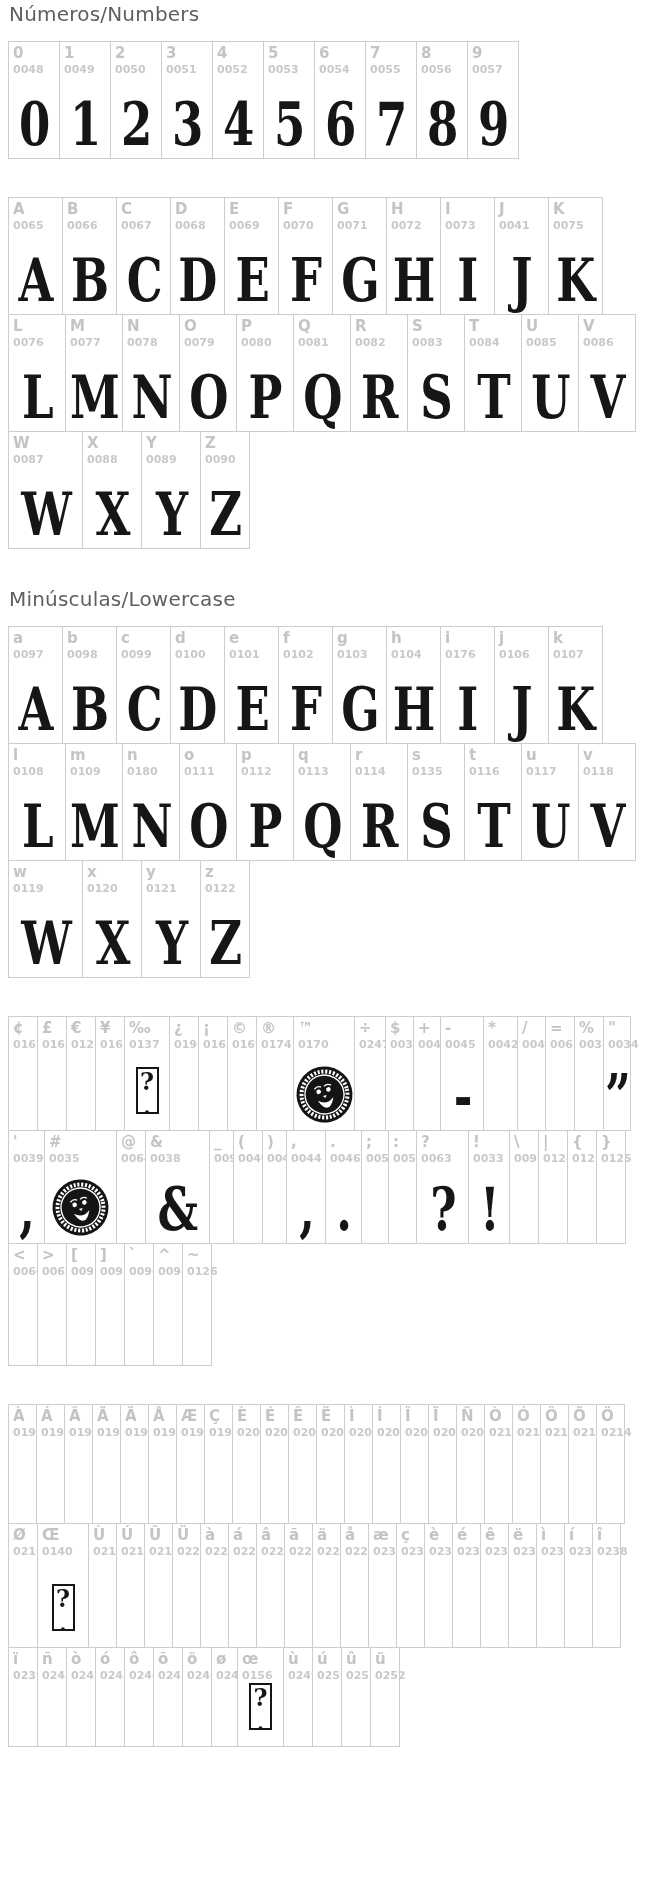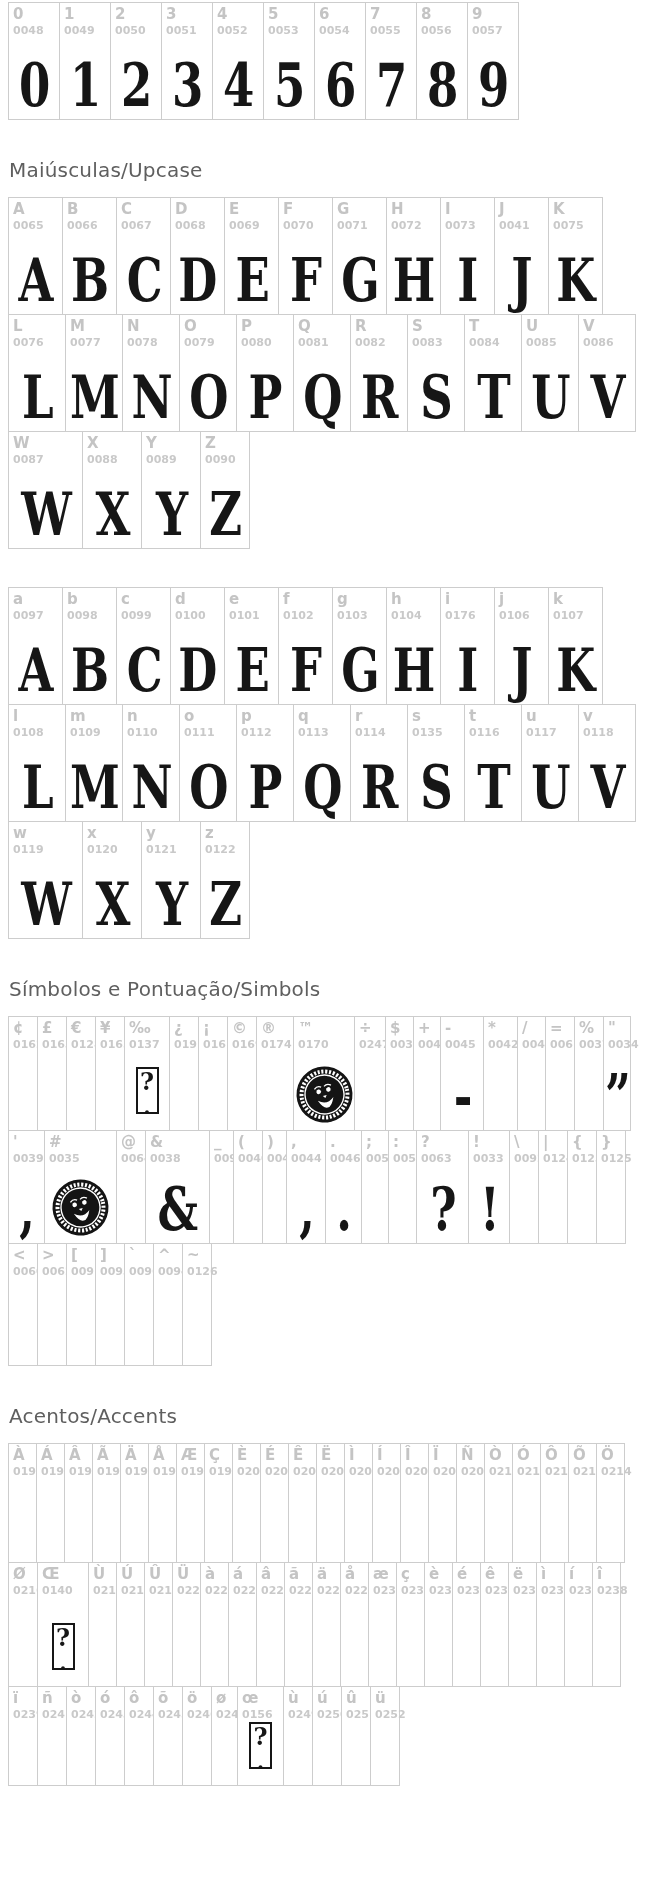--- a/index.html
+++ b/index.html
@@ -41,20 +41,21 @@
   }
   .notdef .q{font-size:24px;line-height:.9;}
   .notdef .dot{font-size:20px;line-height:.35;}
   svg.logo{transform:rotate(-14deg);}
 </style>
 </head>
 <body>
 
 <main>
     <section class="glyph-section">
+      <h2 class="section-title">Números/Numbers</h2>
       <div class="grid-row">
         <div class="cell" style="width: 52px; height: 118px;">
           <div class="ch">0</div>
           <div class="code">0048</div>
           <div class="gz">
             <span class="glyph">0</span>
           </div>
         </div>
         <div class="cell" style="width: 52px; height: 118px;">
           <div class="ch">1</div>
@@ -115,21 +116,20 @@
         <div class="cell" style="width: 52px; height: 118px;">
           <div class="ch">9</div>
           <div class="code">0057</div>
           <div class="gz">
             <span class="glyph">9</span>
           </div>
         </div>
       </div>
     </section>
     <section class="glyph-section">
-      <h2 class="section-title">Maiúsculas/Upcase</h2>
       <div class="grid-row">
         <div class="cell" style="width: 55px; height: 118px;">
           <div class="ch">A</div>
           <div class="code">0065</div>
           <div class="gz">
             <span class="glyph">A</span>
           </div>
         </div>
         <div class="cell" style="width: 55px; height: 118px;">
           <div class="ch">B</div>
@@ -306,20 +306,21 @@
         <div class="cell" style="width: 50px; height: 118px;">
           <div class="ch">Z</div>
           <div class="code">0090</div>
           <div class="gz">
             <span class="glyph">Z</span>
           </div>
         </div>
       </div>
     </section>
     <section class="glyph-section">
+      <h2 class="section-title">Minúsculas/Lowercase</h2>
       <div class="grid-row">
         <div class="cell" style="width: 55px; height: 118px;">
           <div class="ch">a</div>
           <div class="code">0097</div>
           <div class="gz">
             <span class="glyph">A</span>
           </div>
         </div>
         <div class="cell" style="width: 55px; height: 118px;">
           <div class="ch">b</div>
@@ -402,21 +403,21 @@
         </div>
         <div class="cell" style="width: 58px; height: 118px;">
           <div class="ch">m</div>
           <div class="code">0109</div>
           <div class="gz">
             <span class="glyph">M</span>
           </div>
         </div>
         <div class="cell" style="width: 58px; height: 118px;">
           <div class="ch">n</div>
-          <div class="code">0110</div>
+          <div class="code">0180</div>
           <div class="gz">
             <span class="glyph">N</span>
           </div>
         </div>
         <div class="cell" style="width: 58px; height: 118px;">
           <div class="ch">o</div>
           <div class="code">0111</div>
           <div class="gz">
             <span class="glyph">O</span>
           </div>
@@ -496,21 +497,20 @@
         <div class="cell" style="width: 50px; height: 118px;">
           <div class="ch">z</div>
           <div class="code">0122</div>
           <div class="gz">
             <span class="glyph">Z</span>
           </div>
         </div>
       </div>
     </section>
     <section class="glyph-section">
-      <h2 class="section-title">Símbolos e Pontuação/Simbols</h2>
       <div class="grid-row">
         <div class="cell" style="width: 30px; height: 115px;">
           <div class="ch">¢</div>
           <div class="code">0162</div>
           <div class="gz"></div>
         </div>
         <div class="cell" style="width: 30px; height: 115px;">
           <div class="ch">£</div>
           <div class="code">0163</div>
           <div class="gz"></div>
@@ -763,21 +763,20 @@
           <div class="gz"></div>
         </div>
         <div class="cell" style="width: 30px; height: 123px;">
           <div class="ch">~</div>
           <div class="code">0126</div>
           <div class="gz"></div>
         </div>
       </div>
     </section>
     <section class="glyph-section">
-      <h2 class="section-title">Acentos/Accents</h2>
       <div class="grid-row">
         <div class="cell" style="width: 29px; height: 120px;">
           <div class="ch">À</div>
           <div class="code">0192</div>
           <div class="gz"></div>
         </div>
         <div class="cell" style="width: 29px; height: 120px;">
           <div class="ch">Á</div>
           <div class="code">0193</div>
           <div class="gz"></div>

